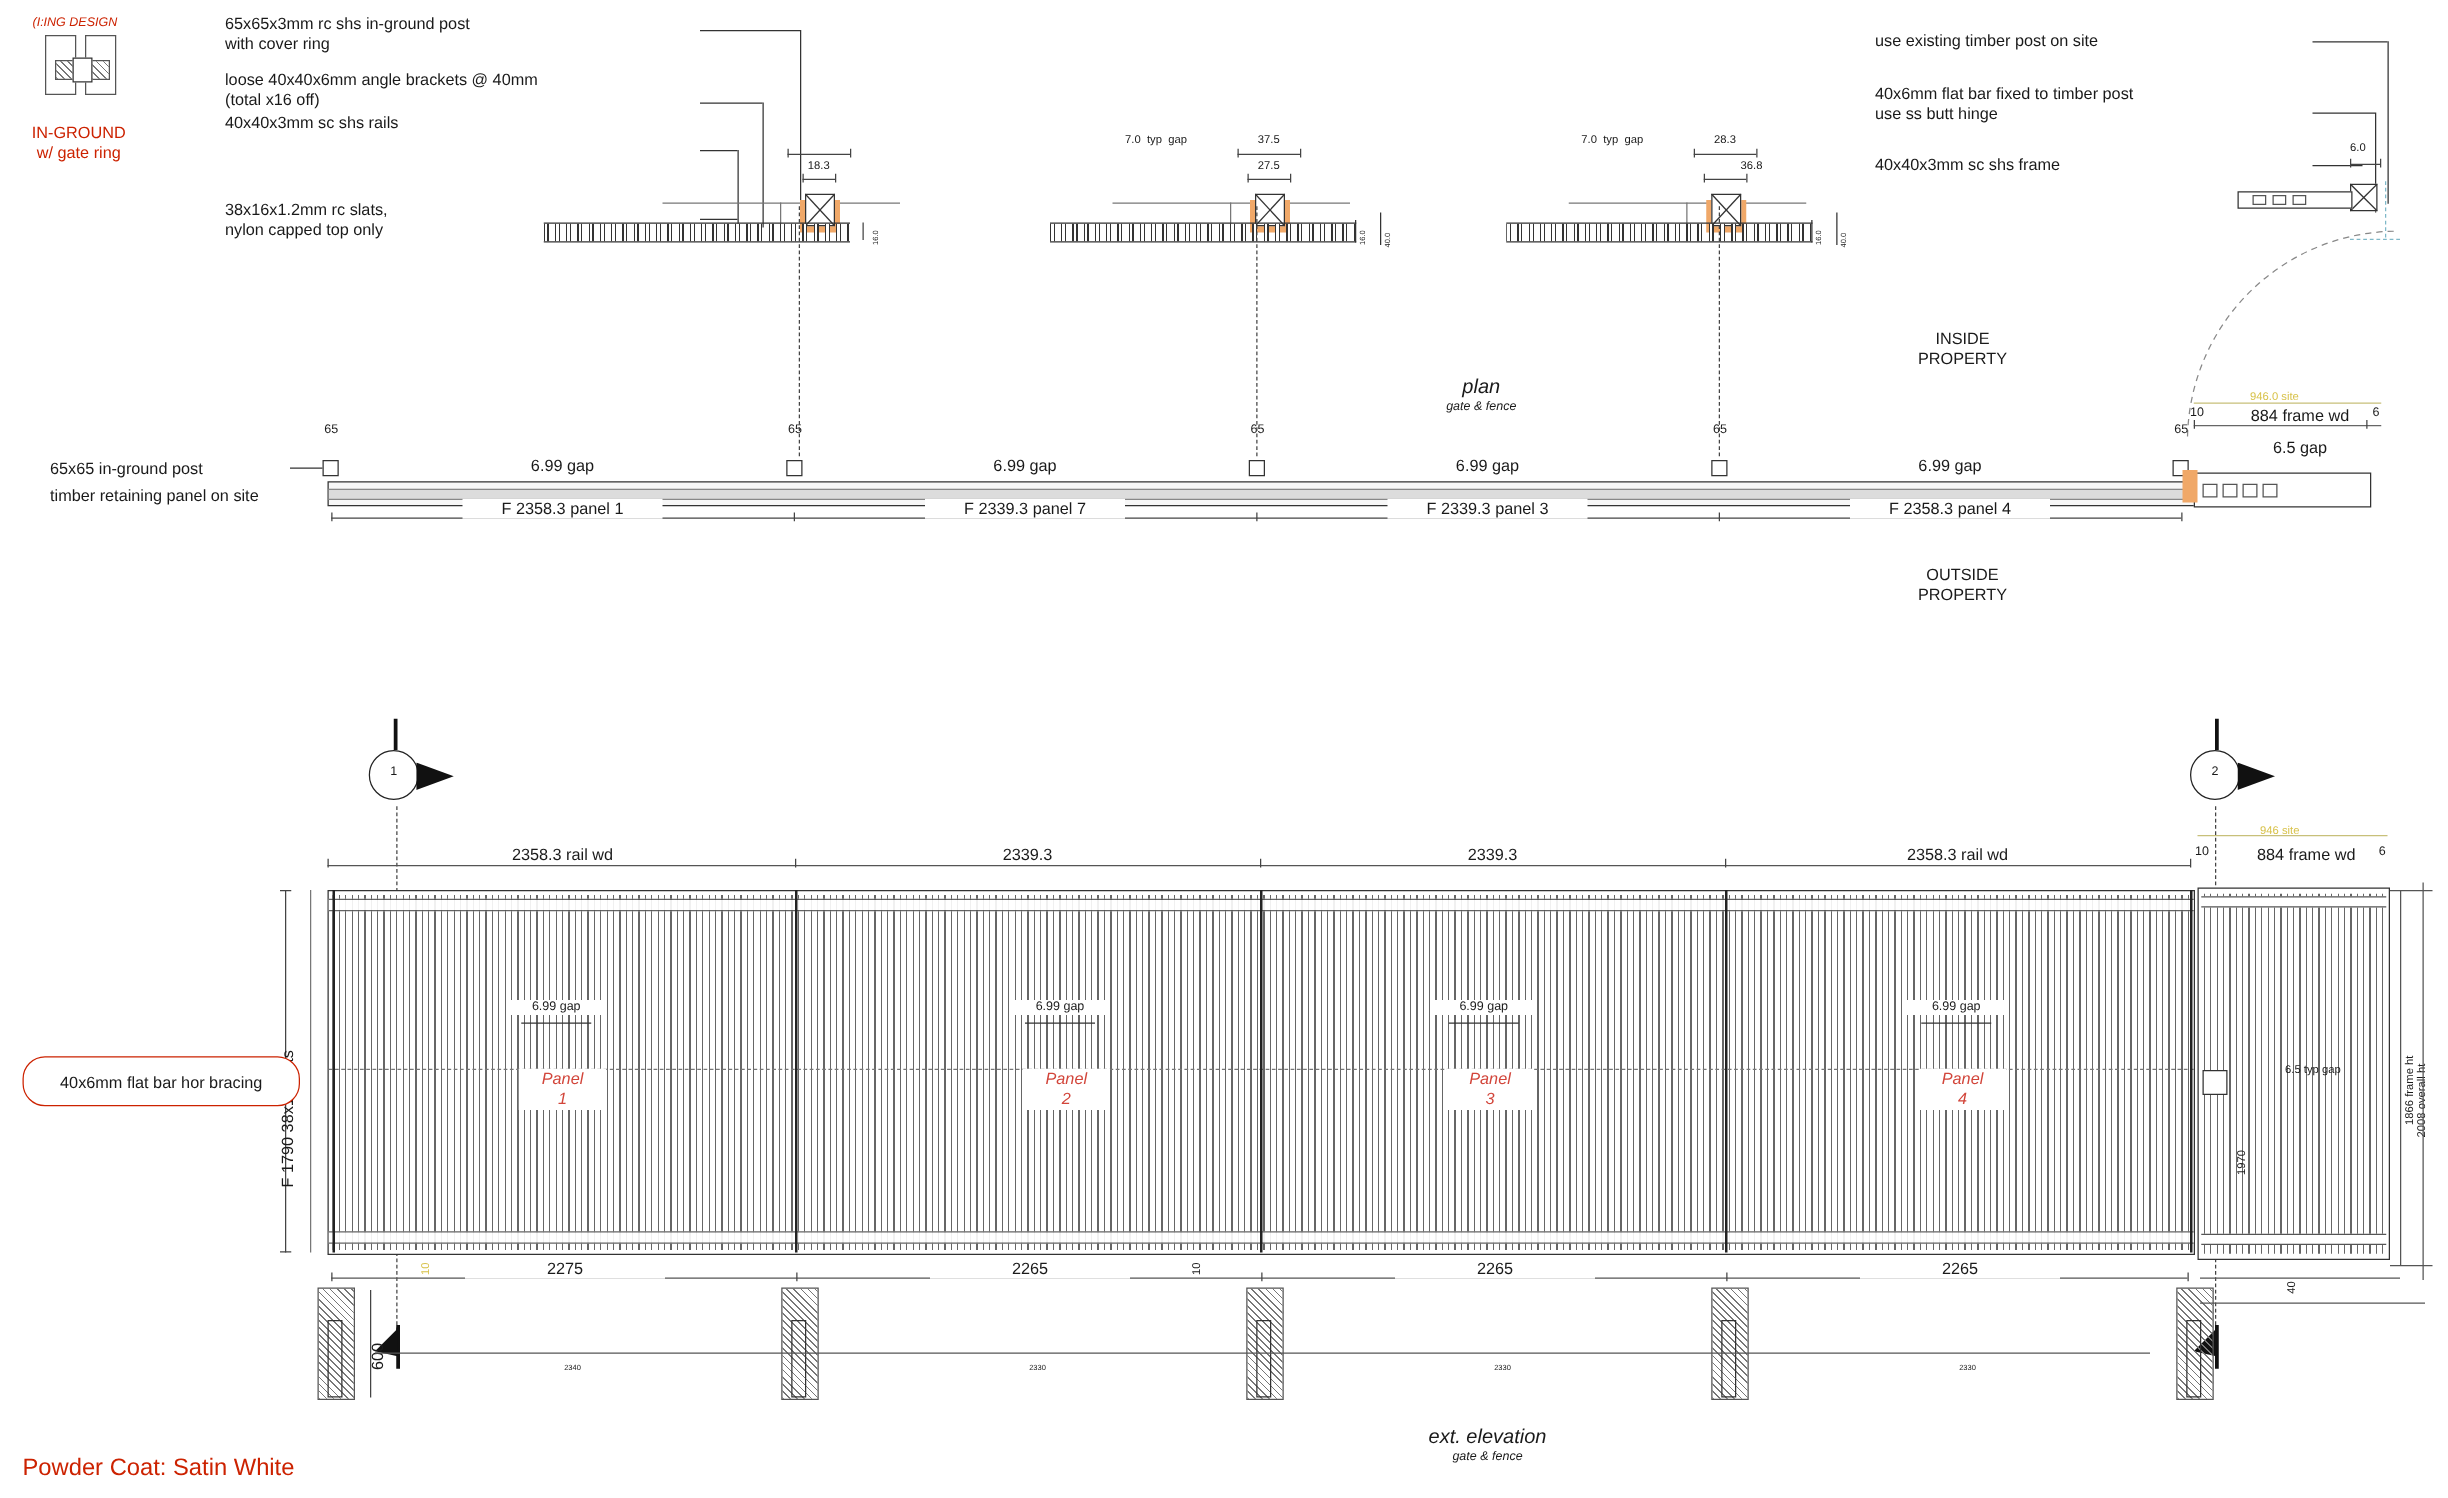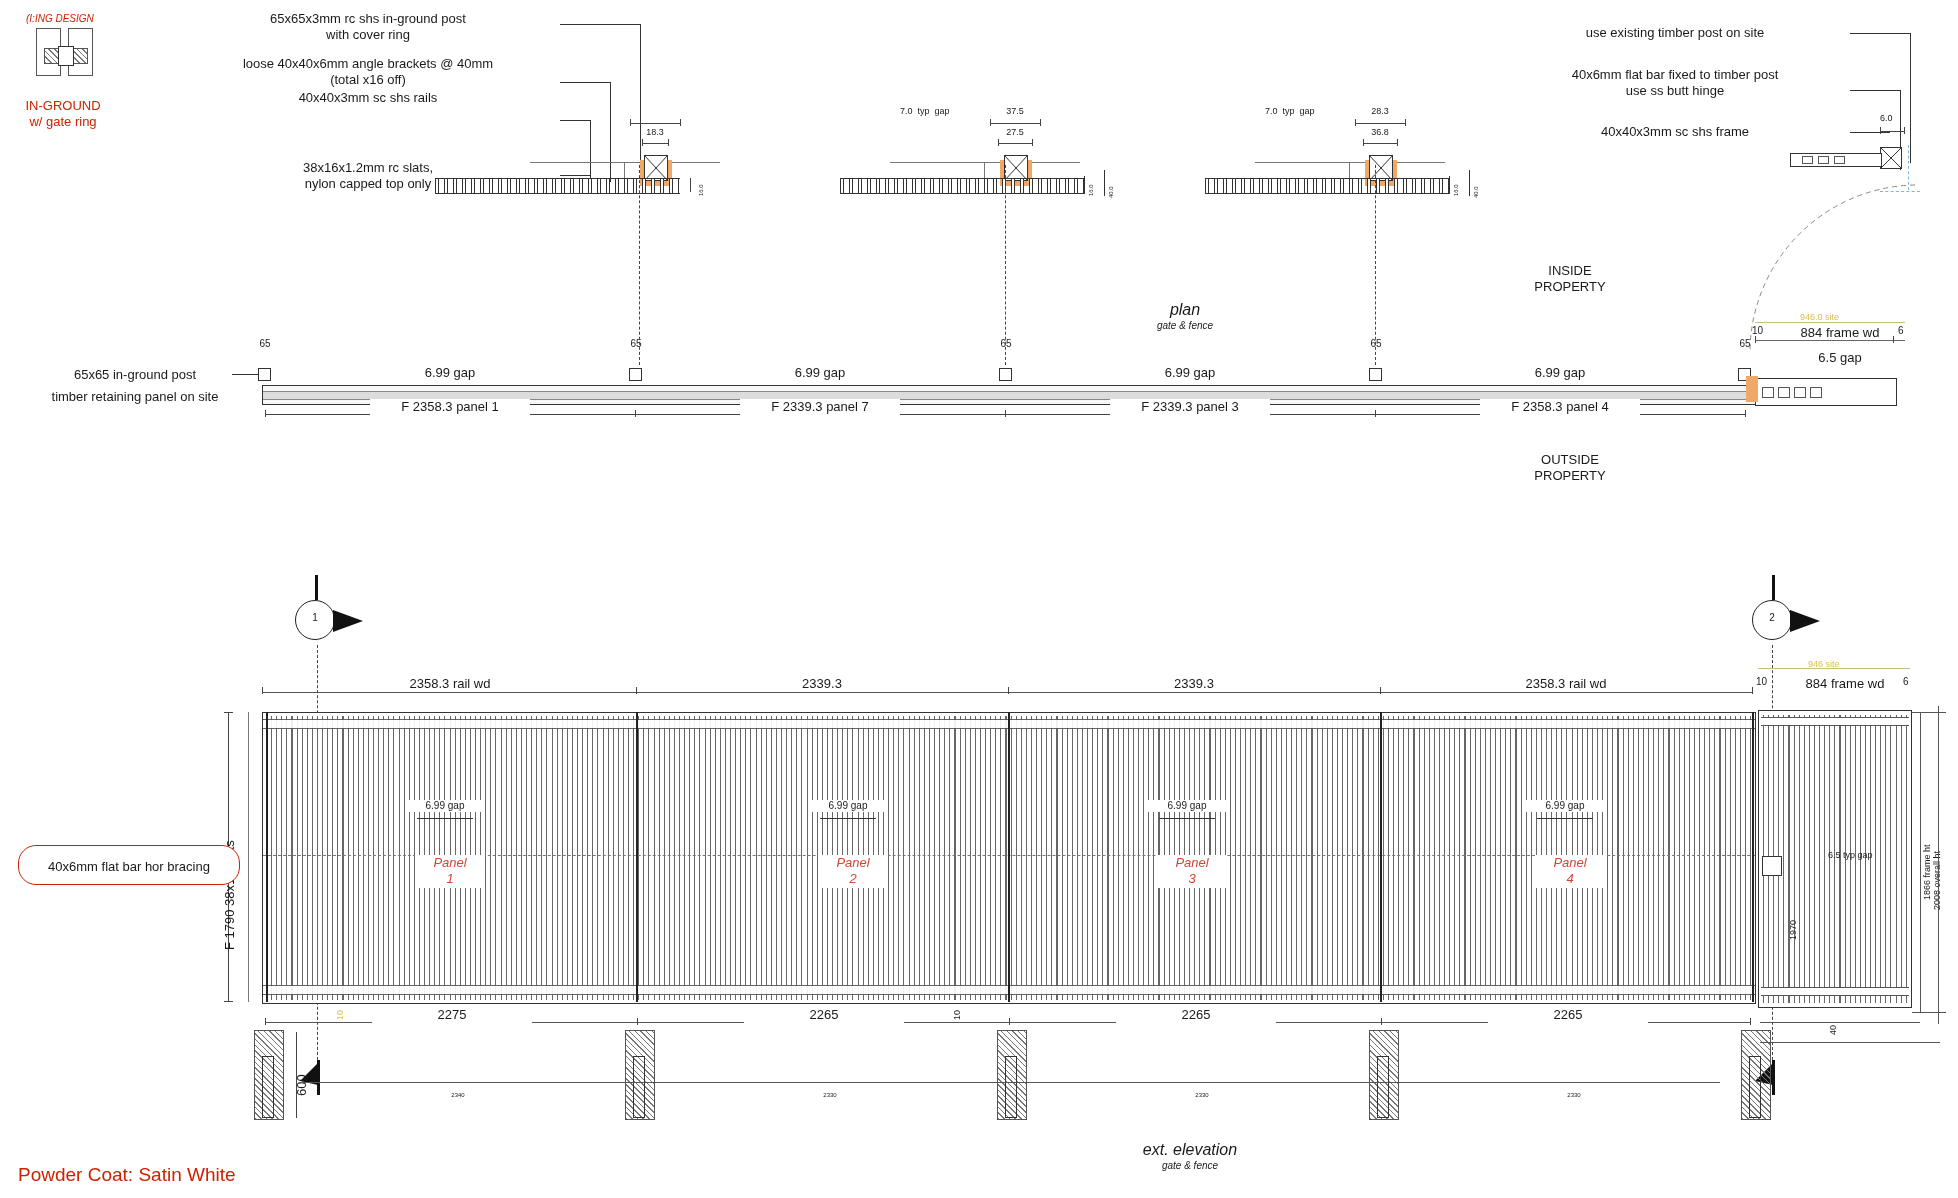--- a/index.html
+++ b/index.html
@@ -18,21 +18,21 @@
   .abs { position: absolute; }
   .txt { font-size: 13px; line-height: 1.25; white-space: pre; }
   .txt-sm { font-size: 10px; line-height: 1.2; white-space: pre; }
   .txt-xs { font-size: 9px; line-height: 1.15; white-space: pre; }
   .txt-xxs { font-size: 6px; line-height: 1.1; white-space: pre; }
   .red { color: #cc2200; }
   .redsoft { color: #d2453a; }
   .yellow { color: #d8c24a; }
   .ital { font-style: italic; }
   .ctr { text-align: center; }
-  .rt { text-align: center; }
+  .rt { text-align: left; }
   .rot90 { transform: rotate(-90deg); transform-origin: left top; }
   .line-h { position: absolute; background: #333; height: 1px; }
   .line-v { position: absolute; background: #333; width: 1px; }
   .thin-h { position: absolute; background: #777; height: 1px; }
   .thin-v { position: absolute; background: #777; width: 1px; }
   .dash-v {
     position: absolute; width: 0; border-left: 1px dashed #444;
   }
   .dash-h {
     position: absolute; height: 0; border-top: 1px dashed #444;
@@ -175,21 +175,21 @@
 </div>
 
 <div class="abs" style="left:1245px; top:100px; width:260px; height:130px;">
   <div class="dimline" style="left:110px; top:23px; width:50px;"></div>
   <div class="dimtick" style="left:110px; top:19px;"></div>
   <div class="dimtick" style="left:160px; top:19px;"></div>
   <div class="txt-xs ctr abs" style="left:105px; top:6px; width:60px;">28.3</div>
   <div class="dimline" style="left:118px; top:43px; width:34px;"></div>
   <div class="dimtick" style="left:118px; top:39px;"></div>
   <div class="dimtick" style="left:152px; top:39px;"></div>
-  <div class="txt-xs ctr abs" style="left:105px; top:27px; width:60px;">36.8</div>
+  <div class="txt-xs ctr abs" style="left:105px; top:27px; width:60px;text-align:right;">36.8</div>
   <div class="txt-xs abs" style="left:20px; top:6px;">7.0  typ  gap</div>
 
   <div class="thin-h" style="left:10px; top:62px; width:190px;"></div>
   <div class="thin-v" style="left:104px; top:62px; height:20px;"></div>
   <div class="post-orange" style="left:120px; top:60px; width:32px; height:26px;"></div>
   <div class="box" style="left:124px; top:55px; width:24px; height:26px; background:#fff;"></div>
   <div class="abs" style="left:124px; top:55px; width:24px; height:26px;">
     <svg width="24" height="26">
         <line x1="0" y1="0" x2="24" y2="26" stroke="#333" stroke-width="1"></line>
         <line x1="24" y1="0" x2="0" y2="26" stroke="#333" stroke-width="1"></line>

